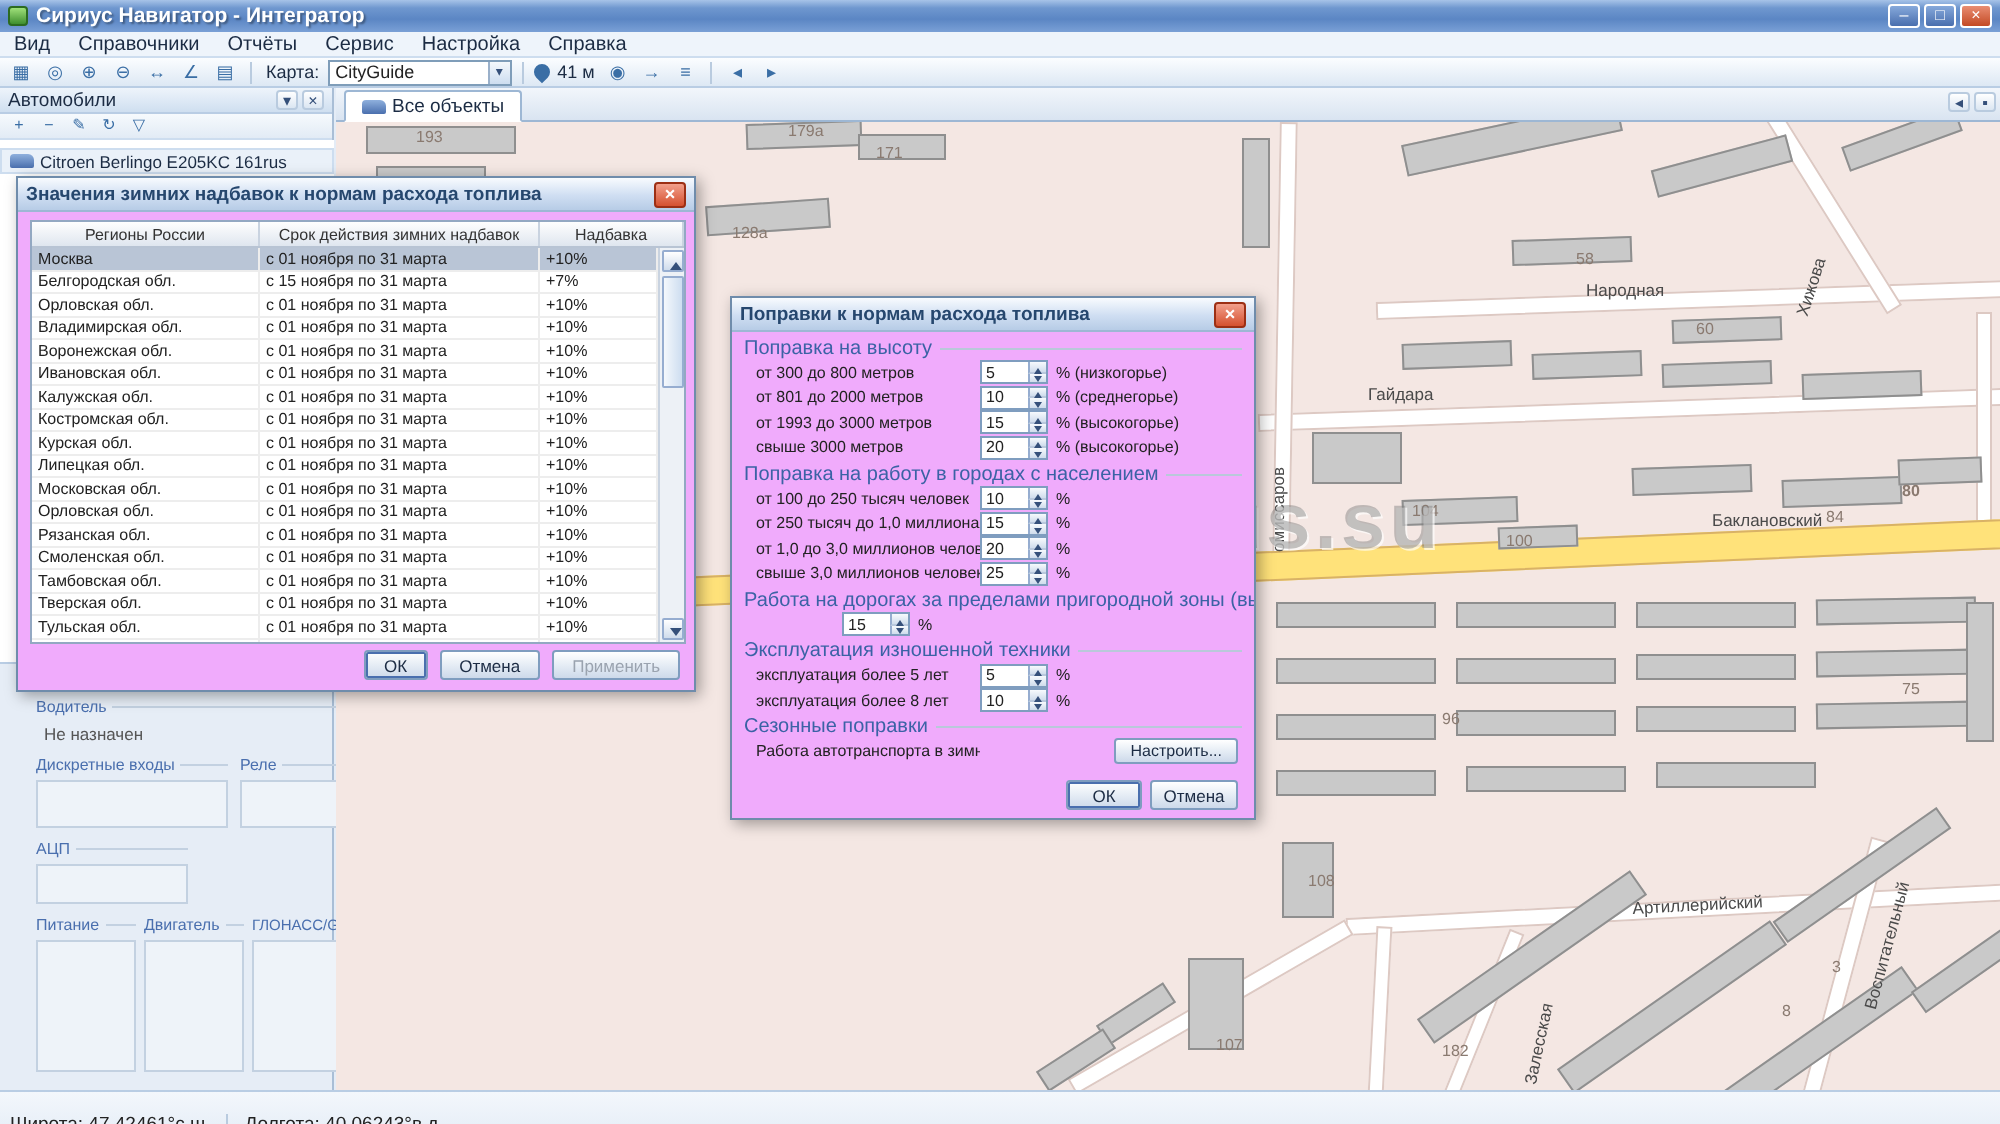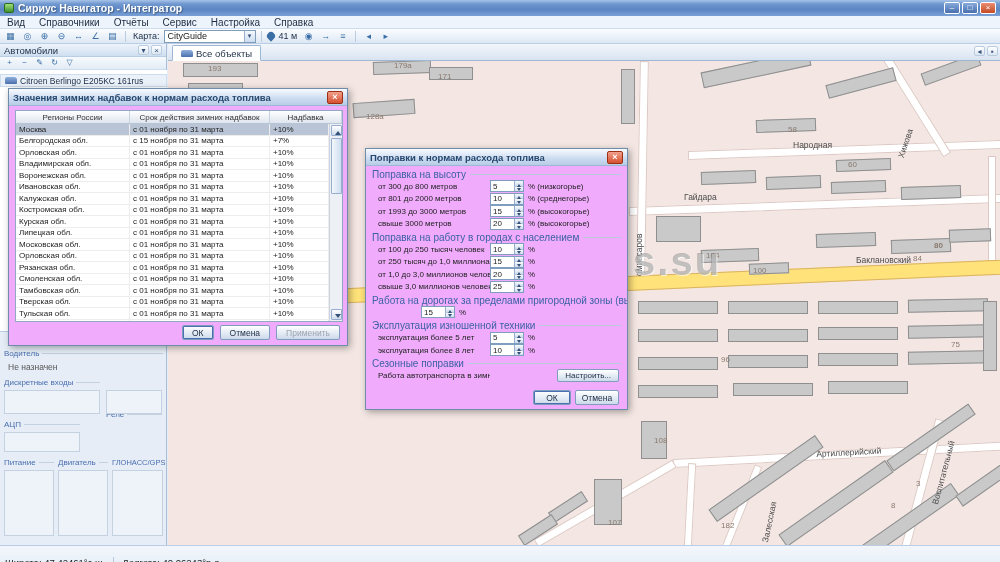--- a/index.html
+++ b/index.html
@@ -33,21 +33,21 @@
   
   .lpanel{position:absolute;left:0;top:44px;width:167px;height:501px;background:#e6edf6;border-right:1px solid #a9bed6;}
   .ltitle{height:13px;background:linear-gradient(#eef4fb,#cfdff0);border-bottom:1px solid #b9cde4;display:flex;align-items:center;padding:0 4px;font-size:9.5px;color:#1c2c44;}
   .ltitle .licons{margin-left:auto;display:flex;gap:2px;}
   .hicon{width:11px;height:10px;font-size:8px;line-height:9px;text-align:center;color:#35507a;border:1px solid #b9cbdf;border-radius:2px;background:linear-gradient(#fff,#dbe6f2);}
   .ltools{height:13px;display:flex;align-items:center;gap:2px;padding:0 3px;border-bottom:1px solid #cdddef;background:linear-gradient(#f6fafd,#e2ebf5);}
   .pticon{width:13px;height:11px;font-size:8px;line-height:10px;text-align:center;color:#3a6ea5;}
   .llist{position:absolute;left:0;top:26px;width:167px;height:262px;background:#fff;border-bottom:1px solid #b9cde4;}
   .vitem{display:flex;align-items:center;gap:3px;height:13px;margin-top:4px;padding:0 4px;background:#eaf1f9;border:1px solid #cdddef;font-size:8.5px;color:#1c2c44;white-space:nowrap;overflow:hidden;}
   .caricon{width:12px;height:7px;border-radius:2px 3px 1px 1px;background:linear-gradient(#8fb0dd,#4a6fae);flex:none;}
-  .linfo{position:absolute;left:0;top:288px;width:167px;height:213px;font-size:8.5px;}
+  .linfo{position:absolute;left:14px;top:288px;width:167px;height:213px;font-size:8.5px;}
   .flabel{position:absolute;color:#333;font-size:8.5px;}
   .gsect{position:absolute;display:flex;align-items:center;color:#4a6fae;font-size:8px;white-space:nowrap;}
   .gsect::after{content:"";flex:1;min-width:4px;border-top:1px solid #c3d1e1;margin-left:3px;}
   .gbox{position:absolute;border:1px solid #c3d1e1;background:#eef3f9;}
   .gval{position:absolute;color:#555;font-size:8.5px;}
 
   
   .tabbar{position:absolute;left:168px;top:44px;width:832px;height:17px;background:linear-gradient(#f2f6fb,#d9e4f1);border-bottom:1px solid #9db7d4;}
   .tab{position:absolute;left:4px;top:1px;height:16px;background:#fff;border:1px solid #9db7d4;border-bottom:1px solid #fff;
     border-radius:2px 2px 0 0;display:flex;align-items:center;gap:3px;padding:0 8px;font-size:9.5px;color:#1c2c44;}
@@ -198,21 +198,21 @@
     <span class="flabel" style="left:14px;top:3px;">Пробег:</span>
     <span class="flabel" style="left:88px;top:3px;">Курс:</span>
     <span class="gsect" style="left:4px;top:17px;width:159px;">
         <span>Водитель</span>
       </span>
     <span class="gval" style="left:8px;top:30px;">Не назначен</span>
     <span class="gsect" style="left:4px;top:46px;width:96px;">
         <span>Дискретные входы</span>
       </span>
     <span class="gbox" style="left:4px;top:58px;width:96px;height:24px;"></span>
-    <span class="gsect" style="left:106px;top:46px;width:56px;margin-top:32px;">
+    <span class="gsect" style="left:106px;top:46px;width:56px;">
         <span>Реле</span>
       </span>
     <span class="gbox" style="left:106px;top:58px;width:56px;height:24px;"></span>
     <span class="gsect" style="left:4px;top:88px;width:76px;">
         <span>АЦП</span>
       </span>
     <span class="gbox" style="left:4px;top:100px;width:76px;height:20px;"></span>
     <span class="gsect" style="left:4px;top:126px;width:50px;">
         <span>Питание</span>
       </span>
@@ -304,21 +304,21 @@
     <div class="hlabel" style="left: 198px; top: 51px;">128a</div>
     <div class="hlabel" style="left: 620px; top: 64px;">58</div>
     <div class="slabel" style="left: 625px; top: 79px;">Народная</div>
     <div class="hlabel" style="left: 680px; top: 99px;">60</div>
     <div class="slabel" style="left: 516px; top: 131px;">Гайдара</div>
     <div class="slabel" style="left: 728px; top: 95px; transform: rotate(-72deg);">Хижова</div>
     <div class="slabel" style="left: 466px; top: 215px; transform: rotate(-90deg);">омиссаров</div>
     <div class="hlabel" style="left: 538px; top: 190px;">104</div>
     <div class="hlabel" style="left: 585px; top: 205px;">100</div>
     <div class="hlabel" style="left: 745px; top: 193px;">84</div>
-    <div class="hlabel" style="left: 766px; top: 180px; font-weight: bold;">80</div>
+    <div class="hlabel" style="left: 783px; top: 180px; font-weight: bold;">80</div>
     <div class="slabel" style="left: 688px; top: 194px;">Баклановский</div>
     <div class="slabel" style="left: 320px; top: 224px;">Баклановский</div>
     <div class="hlabel" style="left: 783px; top: 279px;">75</div>
     <div class="hlabel" style="left: 553px; top: 294px;">96</div>
     <div class="hlabel" style="left: 486px; top: 375px;">108</div>
     <div class="hlabel" style="left: 440px; top: 457px;">107</div>
     <div class="hlabel" style="left: 553px; top: 460px;">182</div>
     <div class="hlabel" style="left: 748px; top: 418px;">3</div>
     <div class="hlabel" style="left: 723px; top: 440px;">8</div>
     <div class="slabel" style="left: 648px; top: 388px; transform: rotate(-3deg);">Артиллерийский</div>

